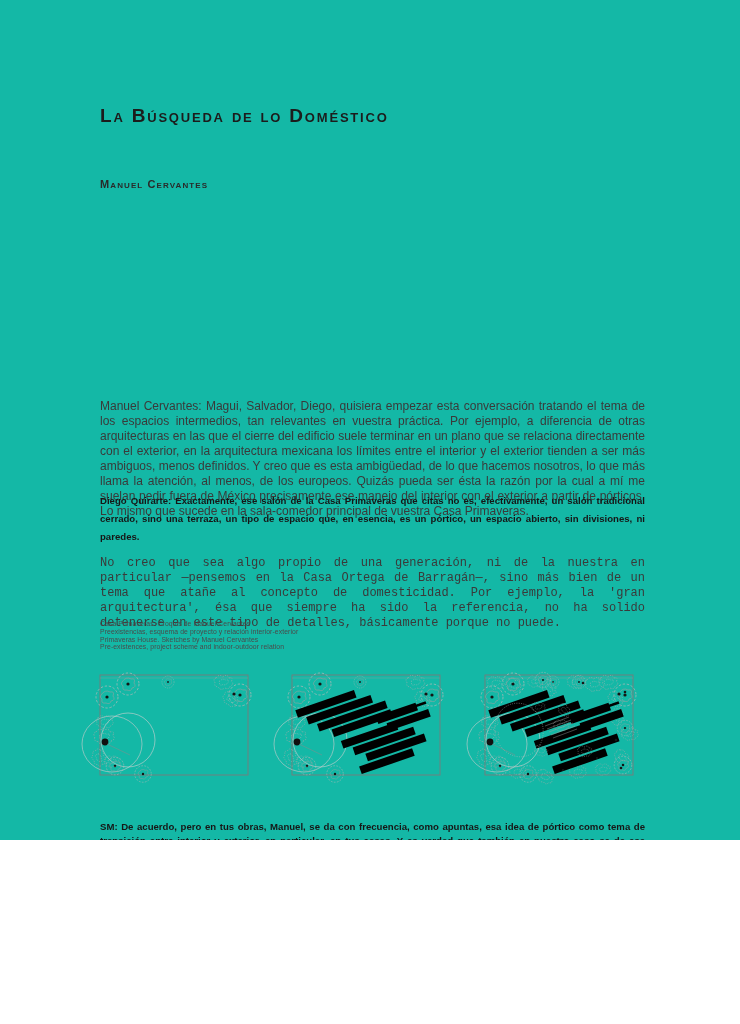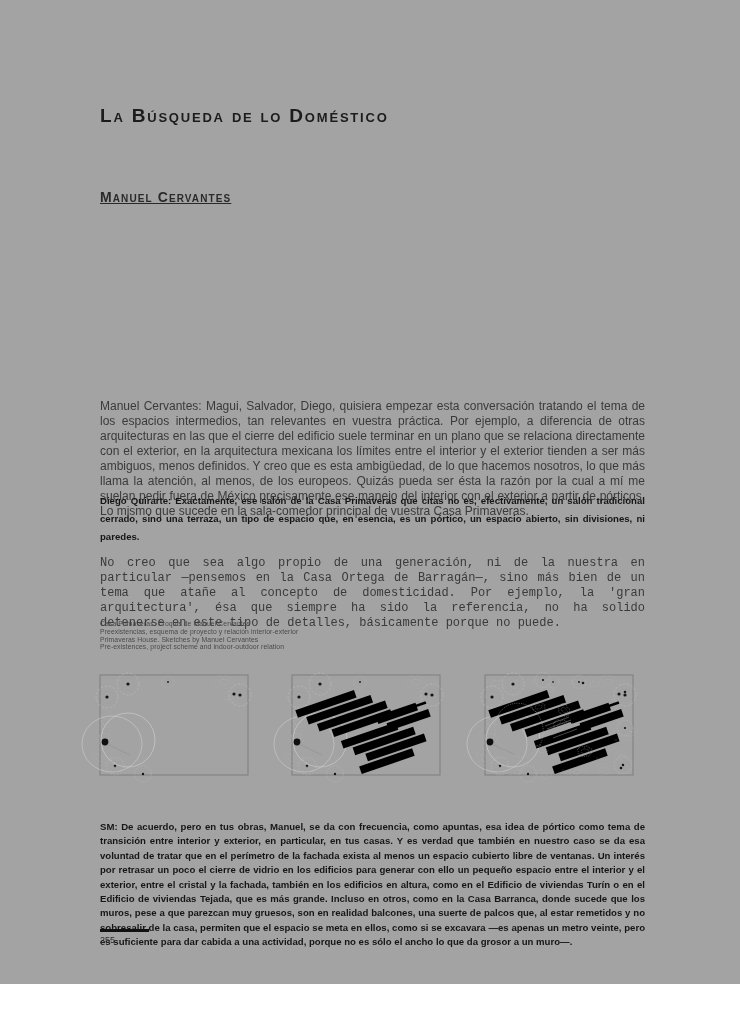--- a/index.html
+++ b/index.html
@@ -1,32 +1,32 @@
 <!DOCTYPE html>
 <html><head>
 <meta charset="utf-8">
 <style>
   html,body { margin:0; padding:0; background:#ffffff; }
   .page {
-    position:relative; width:740px; height:984px; background:#a3a3a3;
+    position:relative; width:740px; height:840px; background:#14b8a6;
     font-family:"Liberation Sans", sans-serif; overflow:hidden;
   }
   .abs { position:absolute; left:100px; width:545px; }
 
   .title {
     top:92px; font-size:19px; font-weight:bold; font-variant:small-caps;
     letter-spacing:1.8px; color:#1c1c1c; line-height:22px;
   }
   .subtitle {
     top:119px; font-size:14px; font-weight:bold; font-variant:small-caps;
     letter-spacing:1.3px; color:#1c1c1c; line-height:25.5px;
   }
   .author {
-    top:189px; font-size:14px; font-weight:bold; font-variant:small-caps;
-    letter-spacing:1.1px; color:#2a2a2a;text-decoration:underline;
+    top:178px; font-size:11px; font-weight:bold; font-variant:small-caps;
+    letter-spacing:1.1px; color:#2a2a2a;
   }
 
   .body-par {
     font-size:12px; line-height:15px; text-align:justify;
     color:#3a3a3a; margin:0;
   }
   .body-par.bold { font-weight:bold; color:#161616; font-size:9.6px; line-height:18px; }
   .p1 { top:399px; }
   .p2 { top:492px; }
   .p3 { top:524px; }

